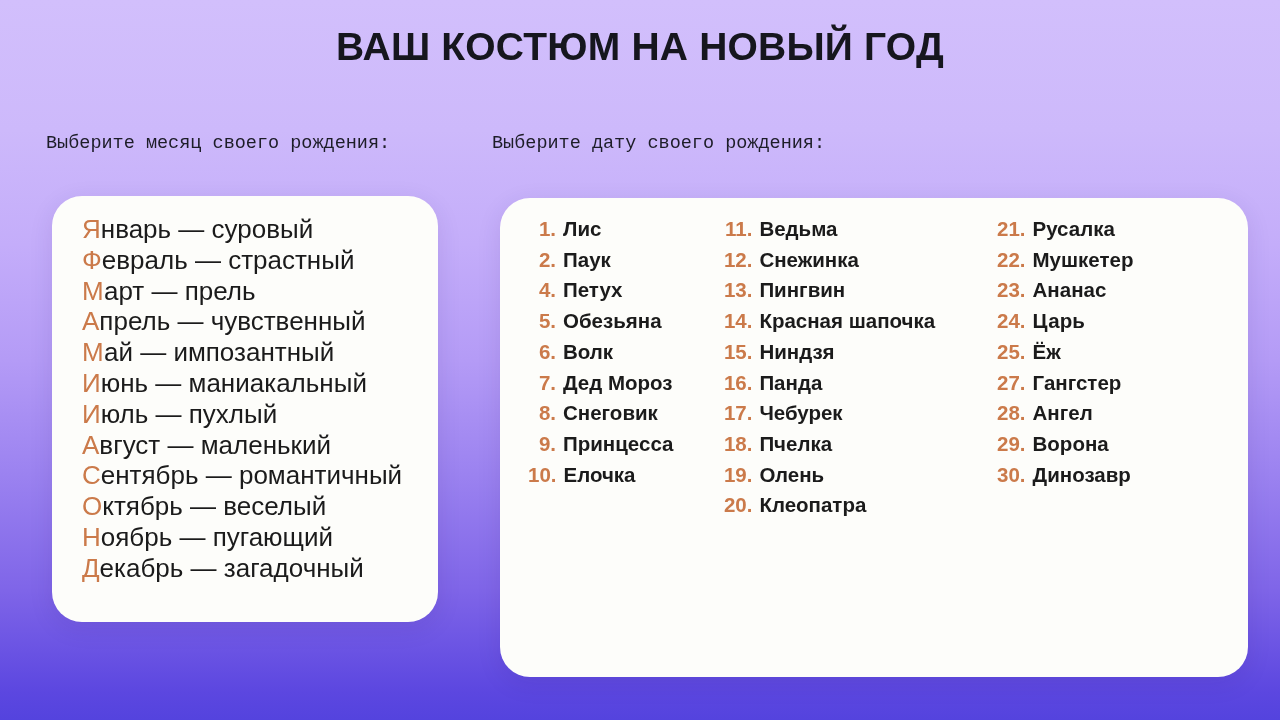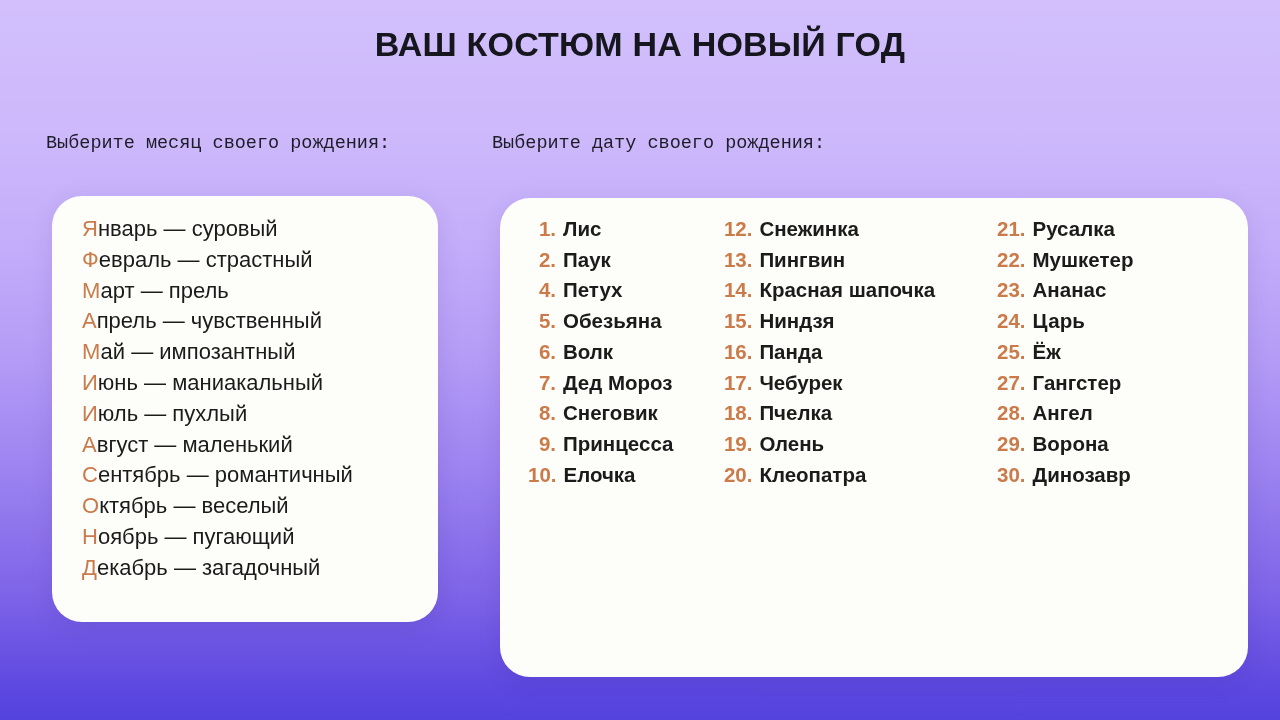--- a/index.html
+++ b/index.html
@@ -31,21 +31,21 @@
     inset: 0;
   }
 
   
   .title {
     position: absolute;
     top: 24px;
     left: 0;
     width: 1280px;
     text-align: center;
-    font-size: 34px;
+    font-size: 39px;
     font-weight: 700;
     letter-spacing: 0.2px;
     color: #16161e;
     line-height: 1.2;
   }
 
   
   .label {
     position: absolute;
     font-size: 18.5px;
@@ -82,21 +82,21 @@
 
   
   .month-list {
     position: absolute;
     left: 30px;
     top: 18px;
     right: 16px;
   }
 
   .month-row {
-    font-size: 22px;
+    font-size: 26px;
     line-height: 30.8px;
     color: #1b1b1b;
     white-space: nowrap;
   }
 
   .month-initial {
     color: #cb7a4a;
   }
 
   
@@ -167,20 +167,21 @@
           <div class="date-row"><span class="date-num">2.</span><span class="date-label">Паук</span></div>
           <div class="date-row"><span class="date-num">4.</span><span class="date-label">Петух</span></div>
           <div class="date-row"><span class="date-num">5.</span><span class="date-label">Обезьяна</span></div>
           <div class="date-row"><span class="date-num">6.</span><span class="date-label">Волк</span></div>
           <div class="date-row"><span class="date-num">7.</span><span class="date-label">Дед Мороз</span></div>
           <div class="date-row"><span class="date-num">8.</span><span class="date-label">Снеговик</span></div>
           <div class="date-row"><span class="date-num">9.</span><span class="date-label">Принцесса</span></div>
           <div class="date-row"><span class="date-num">10.</span><span class="date-label">Елочка</span></div>
         </div>
         <div class="date-col date-col-2">
+          <div class="date-row"><span class="date-num">11.</span><span class="date-label">Ведьма</span></div>
           <div class="date-row"><span class="date-num">12.</span><span class="date-label">Снежинка</span></div>
           <div class="date-row"><span class="date-num">13.</span><span class="date-label">Пингвин</span></div>
           <div class="date-row"><span class="date-num">14.</span><span class="date-label">Красная шапочка</span></div>
           <div class="date-row"><span class="date-num">15.</span><span class="date-label">Ниндзя</span></div>
           <div class="date-row"><span class="date-num">16.</span><span class="date-label">Панда</span></div>
           <div class="date-row"><span class="date-num">17.</span><span class="date-label">Чебурек</span></div>
           <div class="date-row"><span class="date-num">18.</span><span class="date-label">Пчелка</span></div>
           <div class="date-row"><span class="date-num">19.</span><span class="date-label">Олень</span></div>
           <div class="date-row"><span class="date-num">20.</span><span class="date-label">Клеопатра</span></div>
         </div>

